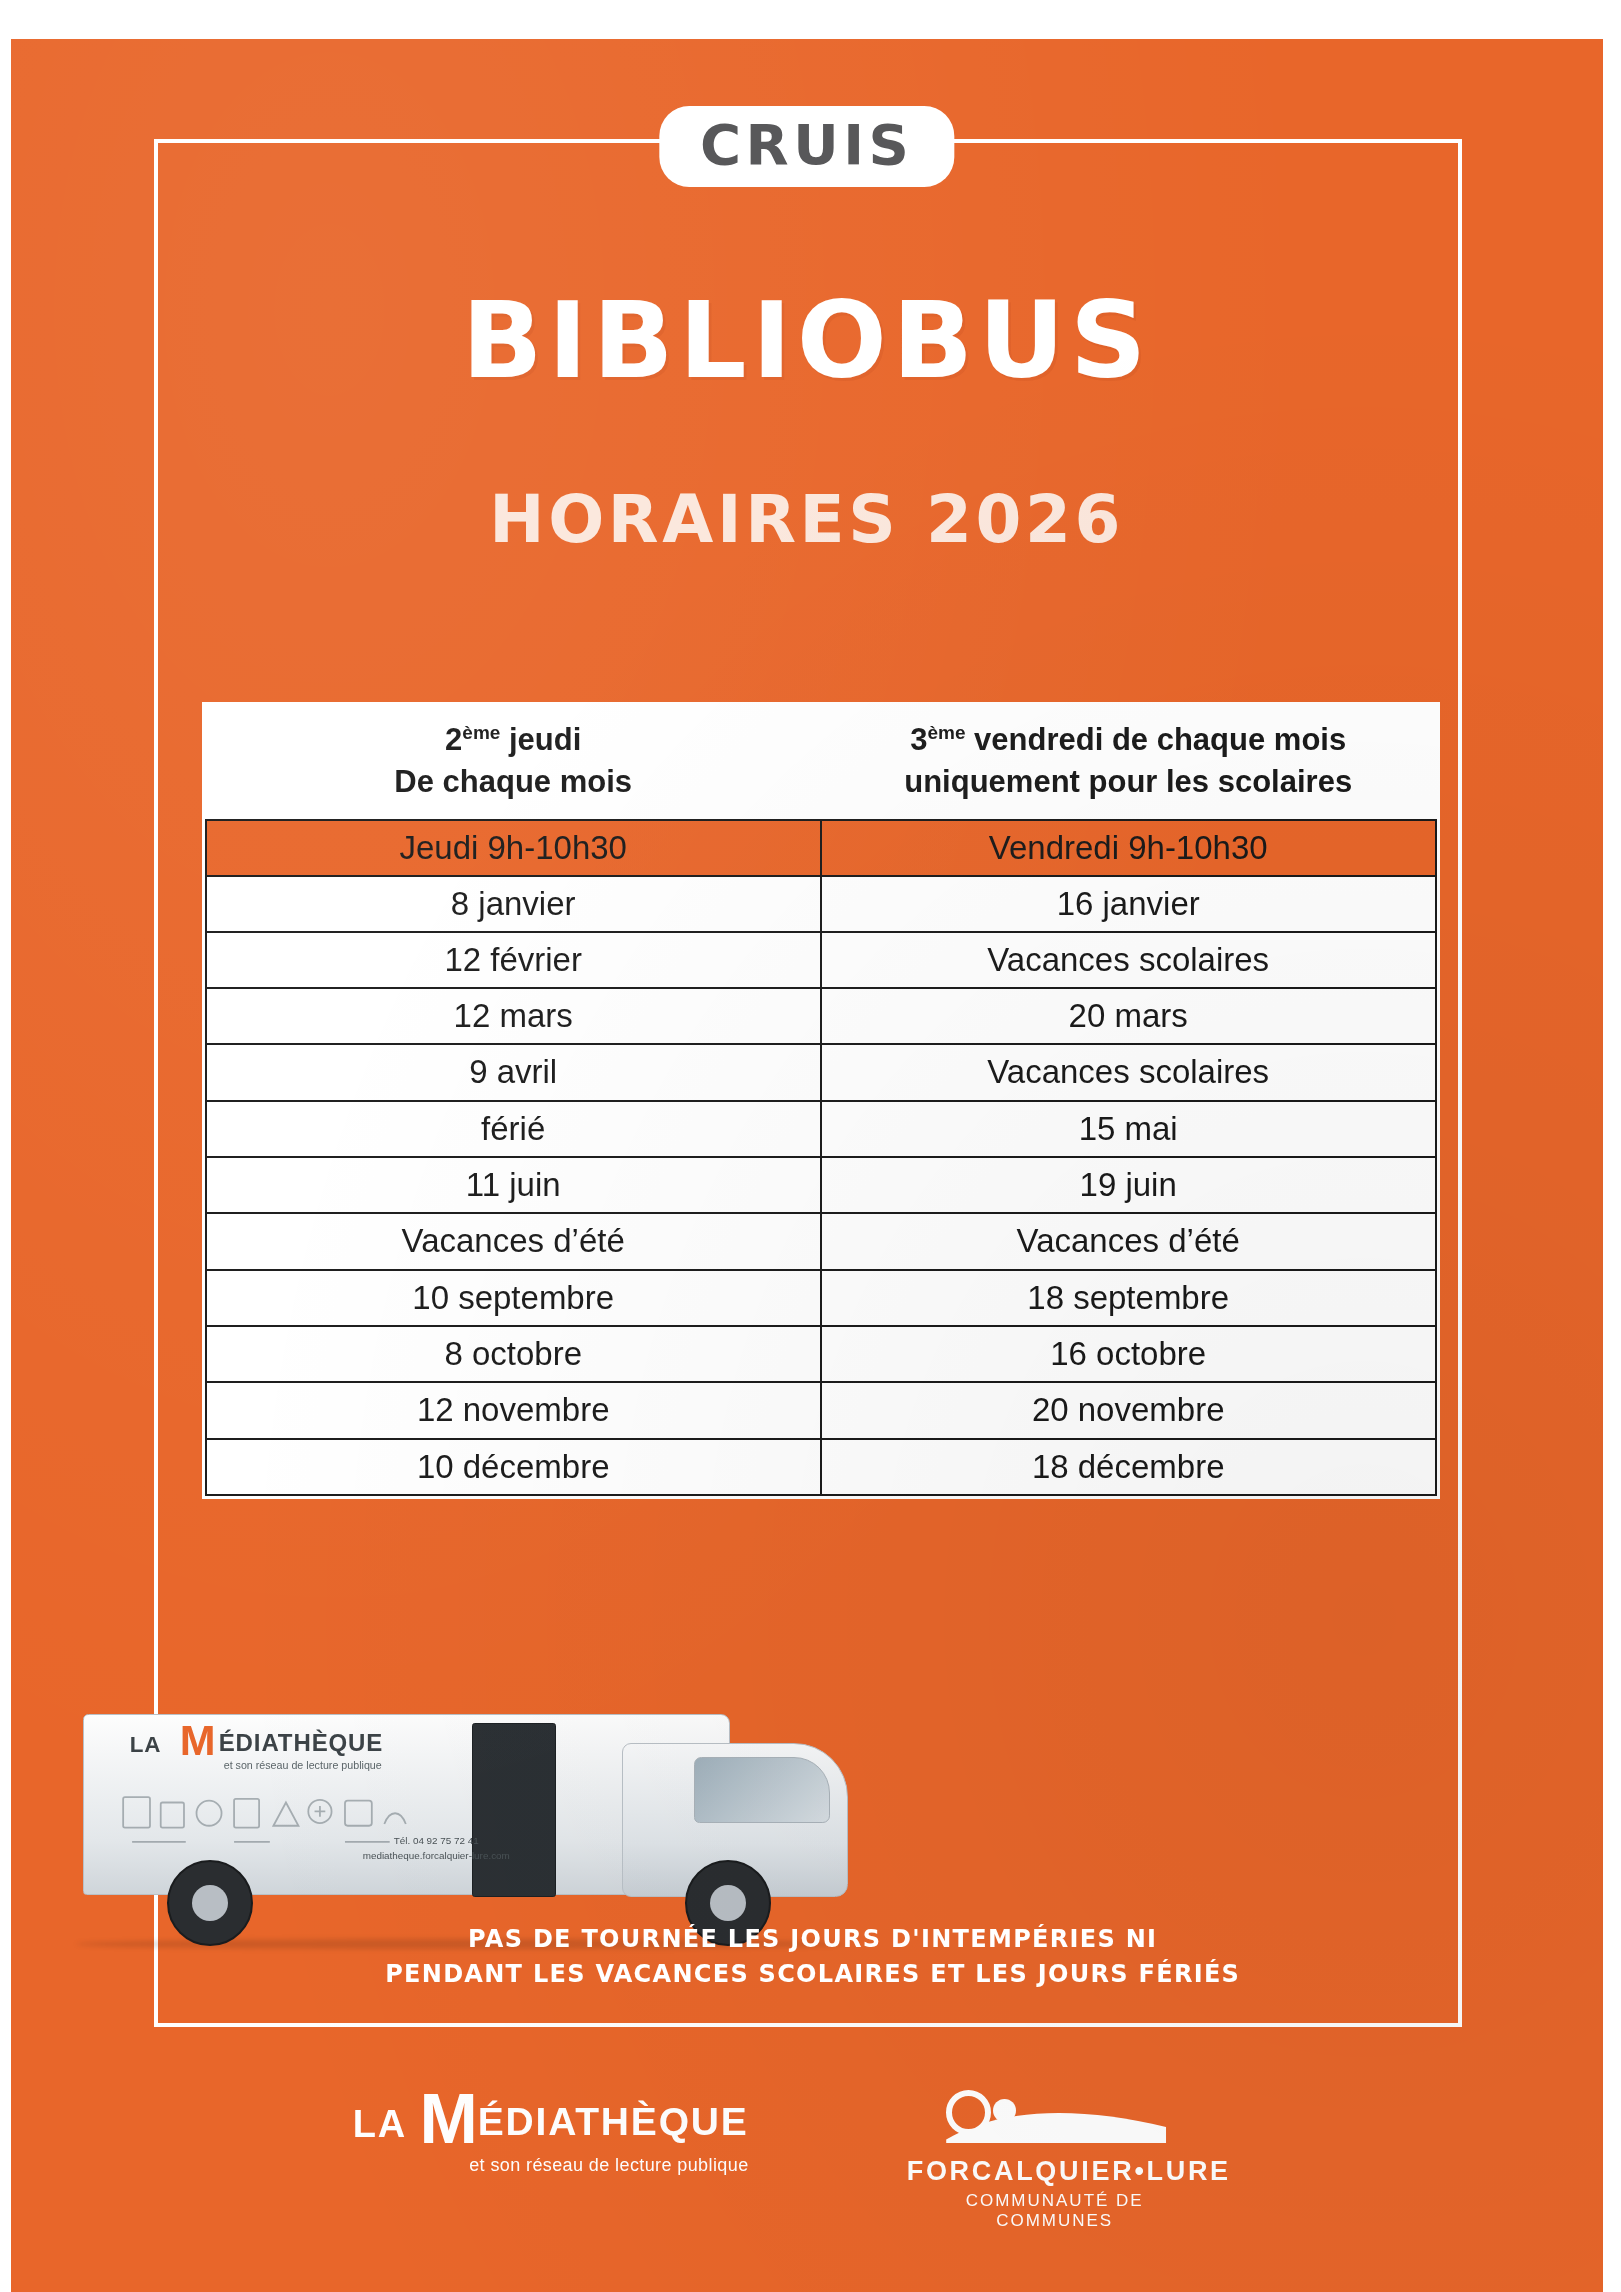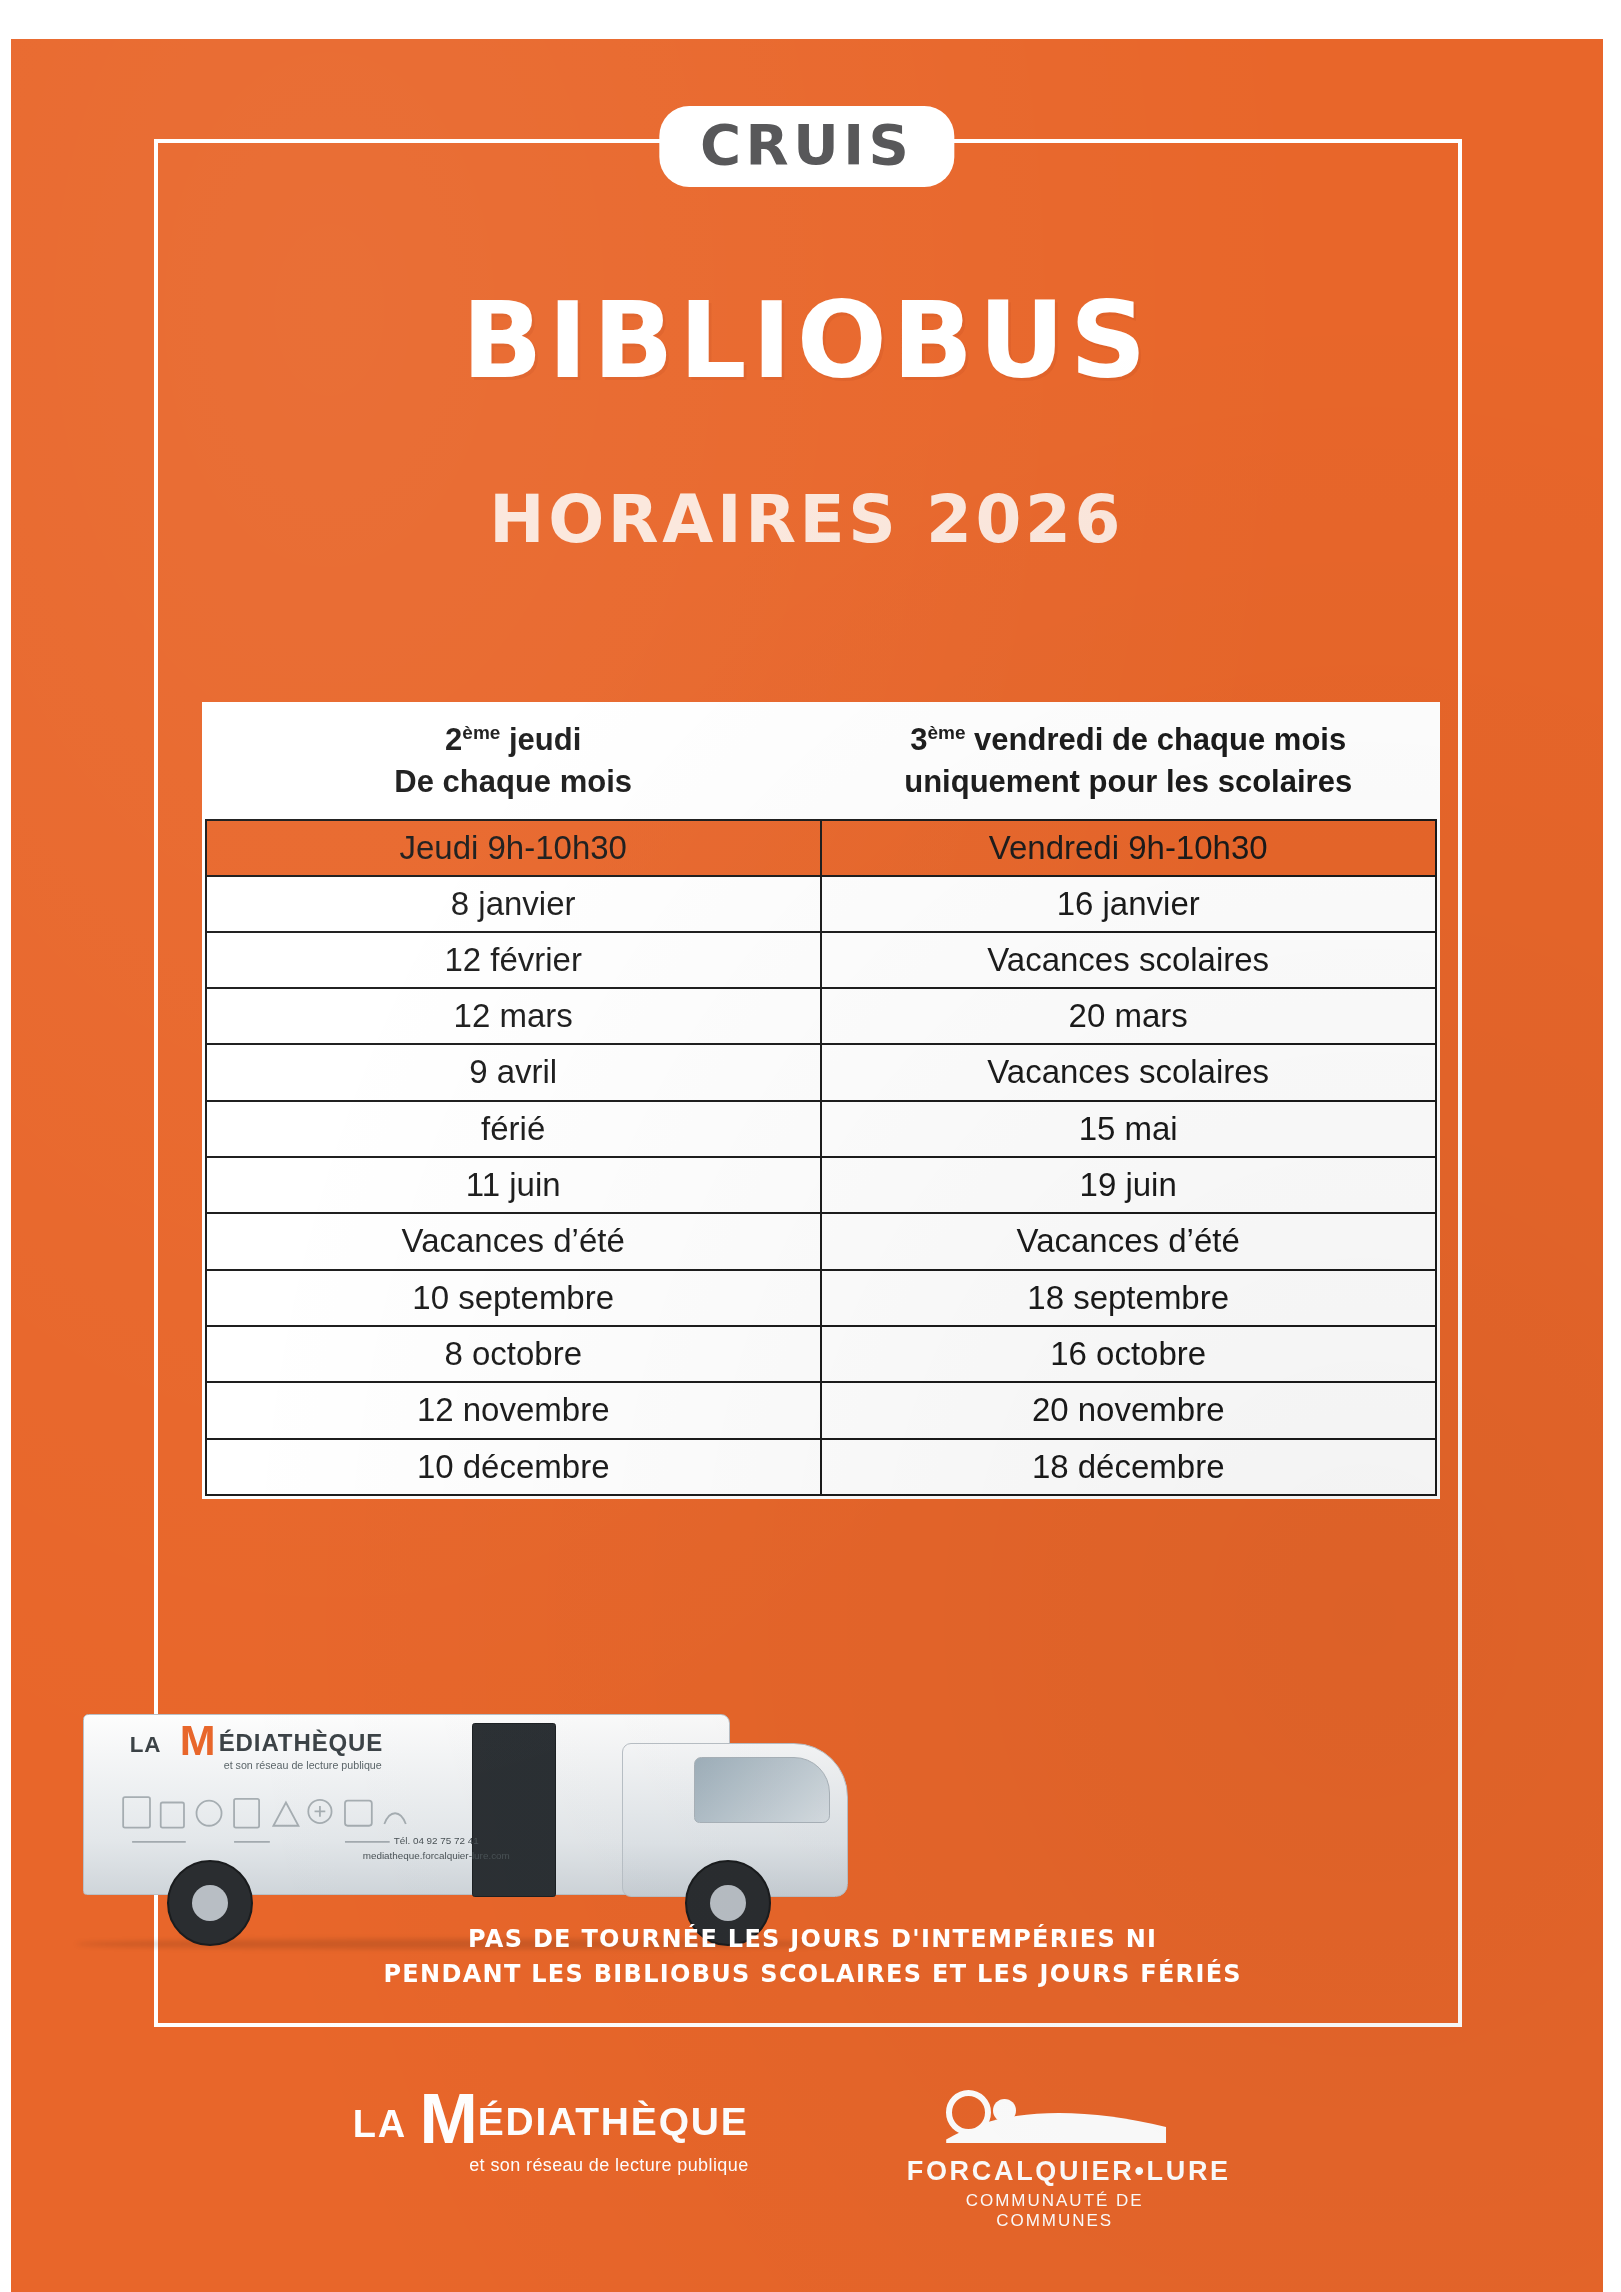--- a/index.html
+++ b/index.html
@@ -496,21 +496,21 @@
         <path d="M222 36 h12 M228 30 v12"></path>
         <rect x="256" y="24" width="30" height="28" rx="3"></rect>
         <path d="M300 50 c6 -16 18 -16 24 0"></path>
         <path d="M18 70 h60 M132 70 h40 M256 70 h50"></path>
       </g>
     </svg>
   </div>
 
   <div class="notice">
     <div>PAS DE TOURNÉE LES JOURS D'INTEMPÉRIES NI</div>
-    <div>PENDANT LES BIBLIOBUS SCOLAIRES ET LES JOURS FÉRIÉS</div>
+    <div>PENDANT LES VACANCES SCOLAIRES ET LES JOURS FÉRIÉS</div>
   </div>
 
   <div class="footer">
     <div class="f-media">
       <div class="row1">
         <span class="la">LA</span>
         <span class="bigm">M</span>
         <span class="rest">ÉDIATHÈQUE</span>
       </div>
       <div class="tagline">et son réseau de lecture publique</div>

